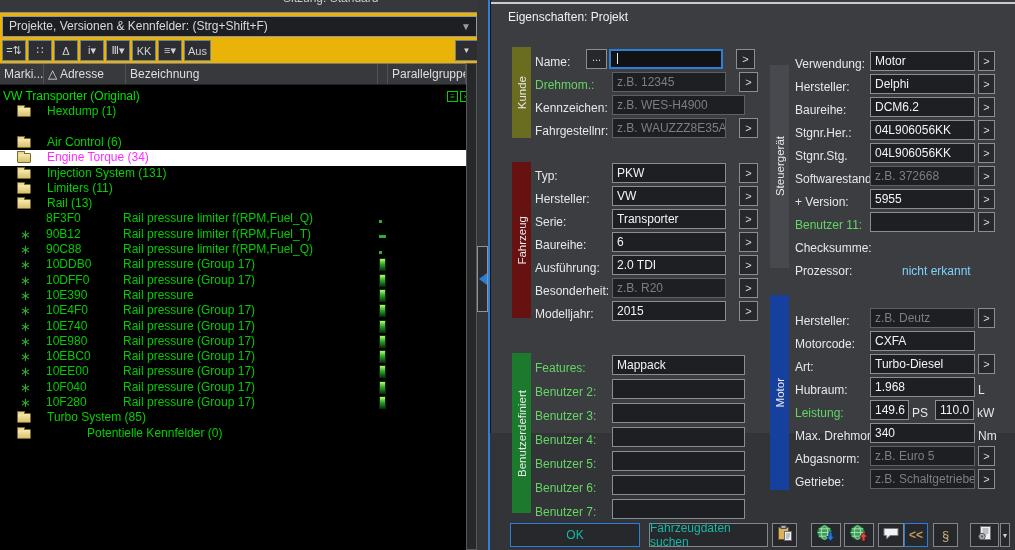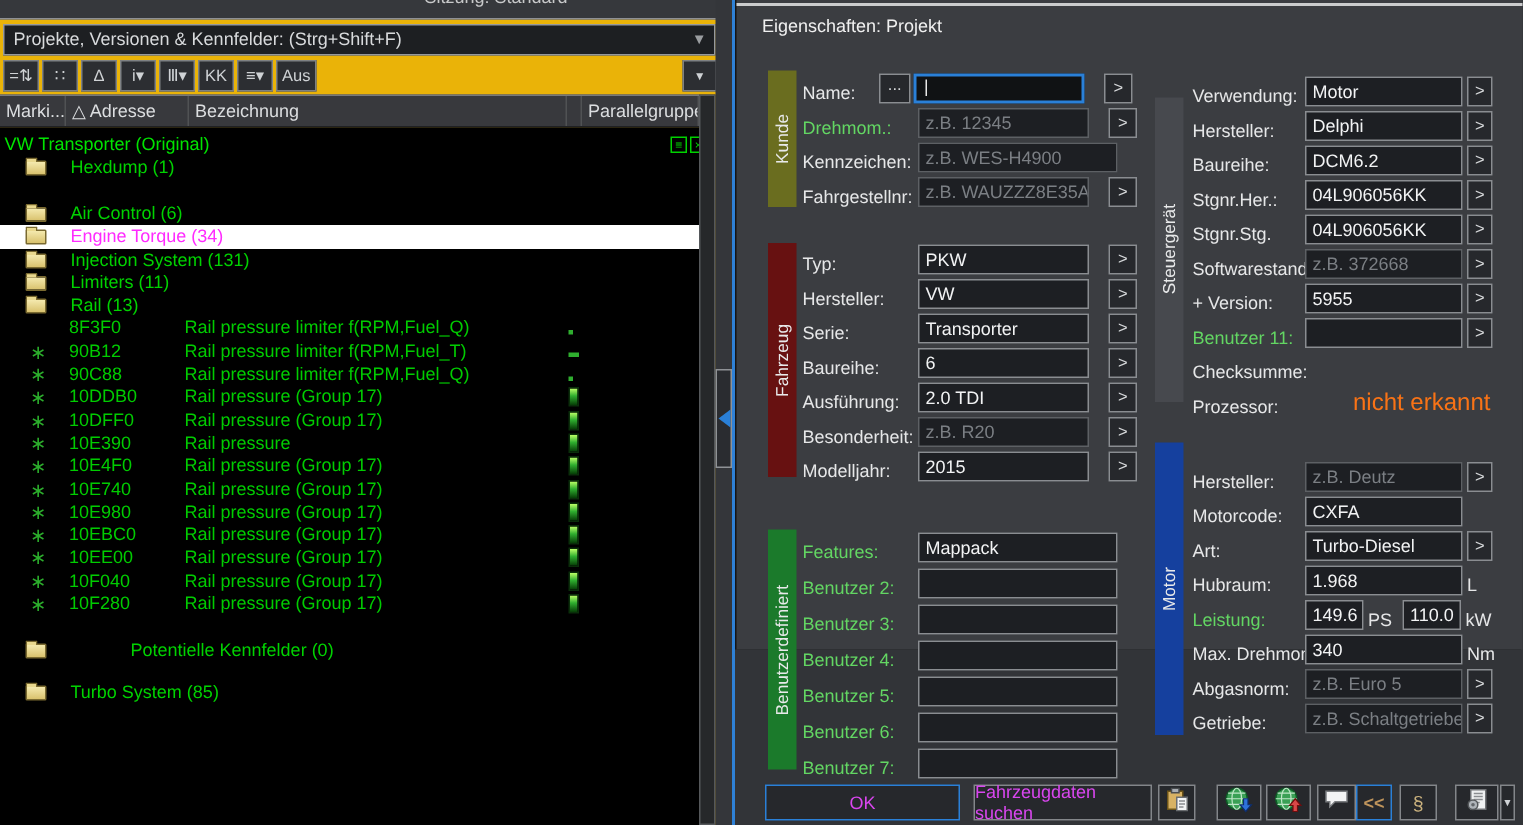--- a/index.html
+++ b/index.html
@@ -96,24 +96,24 @@
   .field.focused { border:2px solid #2a80d8; line-height:16px; background:#101214; }
   .field.dual { width:39px; }
   .caret { display:inline-block; width:1px; height:11px; background:#e8e8e8; vertical-align:-1px; margin-left:2px; }
   .unit { font-size:12px; color:#e6e7e8; margin-left:3px; flex:none; }
   .unit.between { margin:0 7px 0 3px; }
   .abtn { width:19px; height:20px; border:1px solid #8a8d91; background:#26282c; color:#d6d8da;
     font-size:11px; text-align:center; line-height:18px; flex:none; }
   .sec-left .abtn { margin-left:13px; } .sec-right .abtn { margin-left:3px; width:17px; }
   .pbtn { width:21px; height:20px; border:1px solid #8a8d91; background:#26282c; color:#d6d8da;
     font-size:11px; text-align:center; line-height:14px; margin-right:2px; flex:none; }
-  .static-val { font-size:16px; color:#f97316;padding-left:32px; }
+  .static-val { font-size:12px; color:#7dd3fc;padding-left:32px; }
 
   .footer { position:absolute; left:0; top:521px; width:524px; height:28px; display:flex; align-items:center; }
-  .btn { height:24px; background:#26282c; border:1px solid #83868a; color:#d946ef; font-size:12px;
+  .btn { height:24px; background:#26282c; border:1px solid #83868a; color:#14b8a6; font-size:12px;
     display:flex; align-items:center; justify-content:center; flex:none; }
   .btn.ok { width:130px; margin-left:19px; border-color:#2a80d8; }
   .btn.search { width:119px; margin-left:9px; }
   .ibtn { height:24px; background:#26282c; border:1px solid #83868a; display:flex; align-items:center;
     justify-content:center; flex:none; }
   .ib-paste { width:25px; margin-left:4px; }
   .ib-dl { width:30px; margin-left:14px; }
   .ib-ul { width:30px; margin-left:3px; }
   .ib-comment { width:26px; margin-left:4px; }
   .ib-collapse { width:24px; border-color:#2a80d8; color:#c0955c; font-size:12px; font-weight:bold; }
@@ -256,21 +256,21 @@
         <span class="taddr">10F040</span>
         <span class="tname">Rail pressure (Group 17)</span>
         <span class="preview bar"></span>
       </div>
       <div class="trow" style="top: 310px;">
         <span class="mark-ast">∗</span>
         <span class="taddr">10F280</span>
         <span class="tname">Rail pressure (Group 17)</span>
         <span class="preview bar"></span>
       </div>
-      <div class="trow" style="top: 325.3px; margin-top: 44px;">
+      <div class="trow" style="top: 325.3px;">
         <span class="folder"></span>
         <span class="tlabel" style="left: 47px;">Turbo System (85)</span>
       </div>
       <div class="trow" style="top: 340.6px;">
         <span class="folder"></span>
         <span class="tlabel" style="left: 47px; padding-left: 40px;">Potentielle Kennfelder (0)</span>
       </div>
     </div>
 
   <div class="vscroll"></div>

